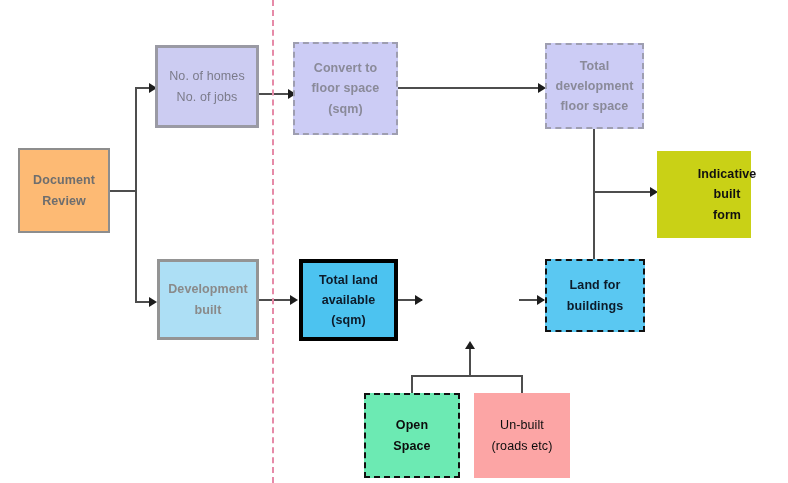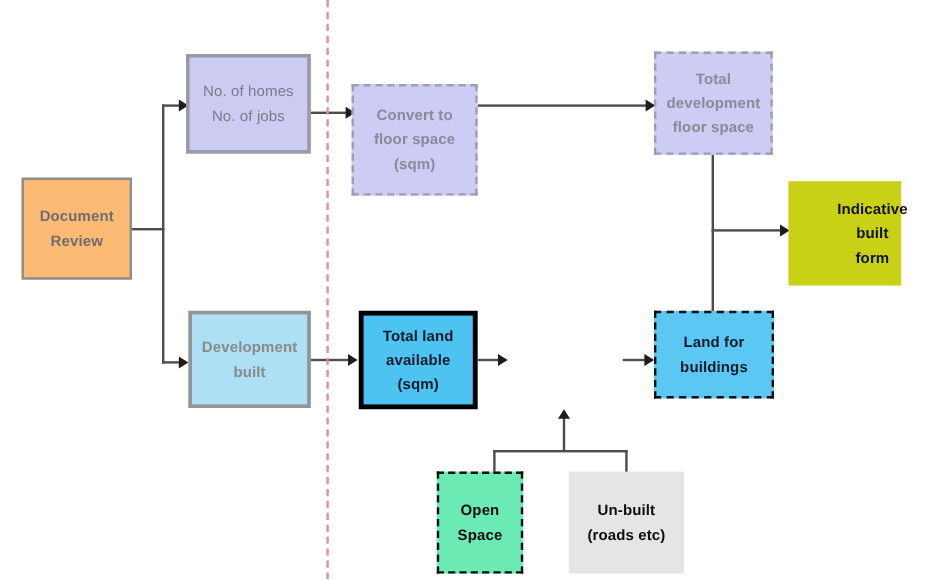--- a/index.html
+++ b/index.html
@@ -71,23 +71,23 @@
     font-weight:bold;
     border:2px dashed #111111;
   }
   .v-green-dashed{
     background:#6ceab3;
     color:#0d0d0d;
     font-weight:bold;
     border:2px dashed #111111;
   }
   .v-green-plain{
-    background:#e5e5e5;
+    background:#fca5a5;
     color:#0d0d0d;
-    font-weight:bold;
+    font-weight:normal;
     border:none;
   }
 
   
   .edge{position:absolute;background:#4d4d4d;}
   .h{height:2px;}
   .v{width:2px;}
   .arrow{
     position:absolute;
     width:0;height:0;
@@ -151,21 +151,21 @@
   <div class="node v-olive-solid" style="left:18px;top:148px;width:92px;height:85px;">
     <span class="ln">Document</span>
     <span class="ln">Review</span>
   </div>
 
   <div class="node v-lav-solid" style="left:155px;top:45px;width:104px;height:83px;">
     <span class="ln">No. of homes</span>
     <span class="ln">No. of jobs</span>
   </div>
 
-  <div class="node v-lav-dashed" style="left:293px;top:42px;width:105px;height:93px;margin-top:28px;">
+  <div class="node v-lav-dashed" style="left:293px;top:42px;width:105px;height:93px;">
     <span class="ln">Convert to</span>
     <span class="ln">floor space</span>
     <span class="ln">(sqm)</span>
   </div>
 
   <div class="node v-lav-dashed" style="left:545px;top:43px;width:99px;height:86px;">
     <span class="ln">Total</span>
     <span class="ln">development</span>
     <span class="ln">floor space</span>
   </div>
@@ -186,21 +186,21 @@
     <span class="ln">available</span>
     <span class="ln">(sqm)</span>
   </div>
 
 
   <div class="node v-blue-dashed" style="left:545px;top:259px;width:100px;height:73px;">
     <span class="ln">Land for</span>
     <span class="ln">buildings</span>
   </div>
 
-  <div class="node v-green-dashed" style="left:364px;top:393px;width:72px;height:85px;">
+  <div class="node v-green-dashed" style="left:364px;top:393px;width:96px;height:85px;">
     <span class="ln">Open</span>
     <span class="ln">Space</span>
   </div>
 
   <div class="node v-green-plain" style="left:474px;top:393px;width:96px;height:85px;">
     <span class="ln">Un-built</span>
     <span class="ln">(roads etc)</span>
   </div>
 
 </div>

